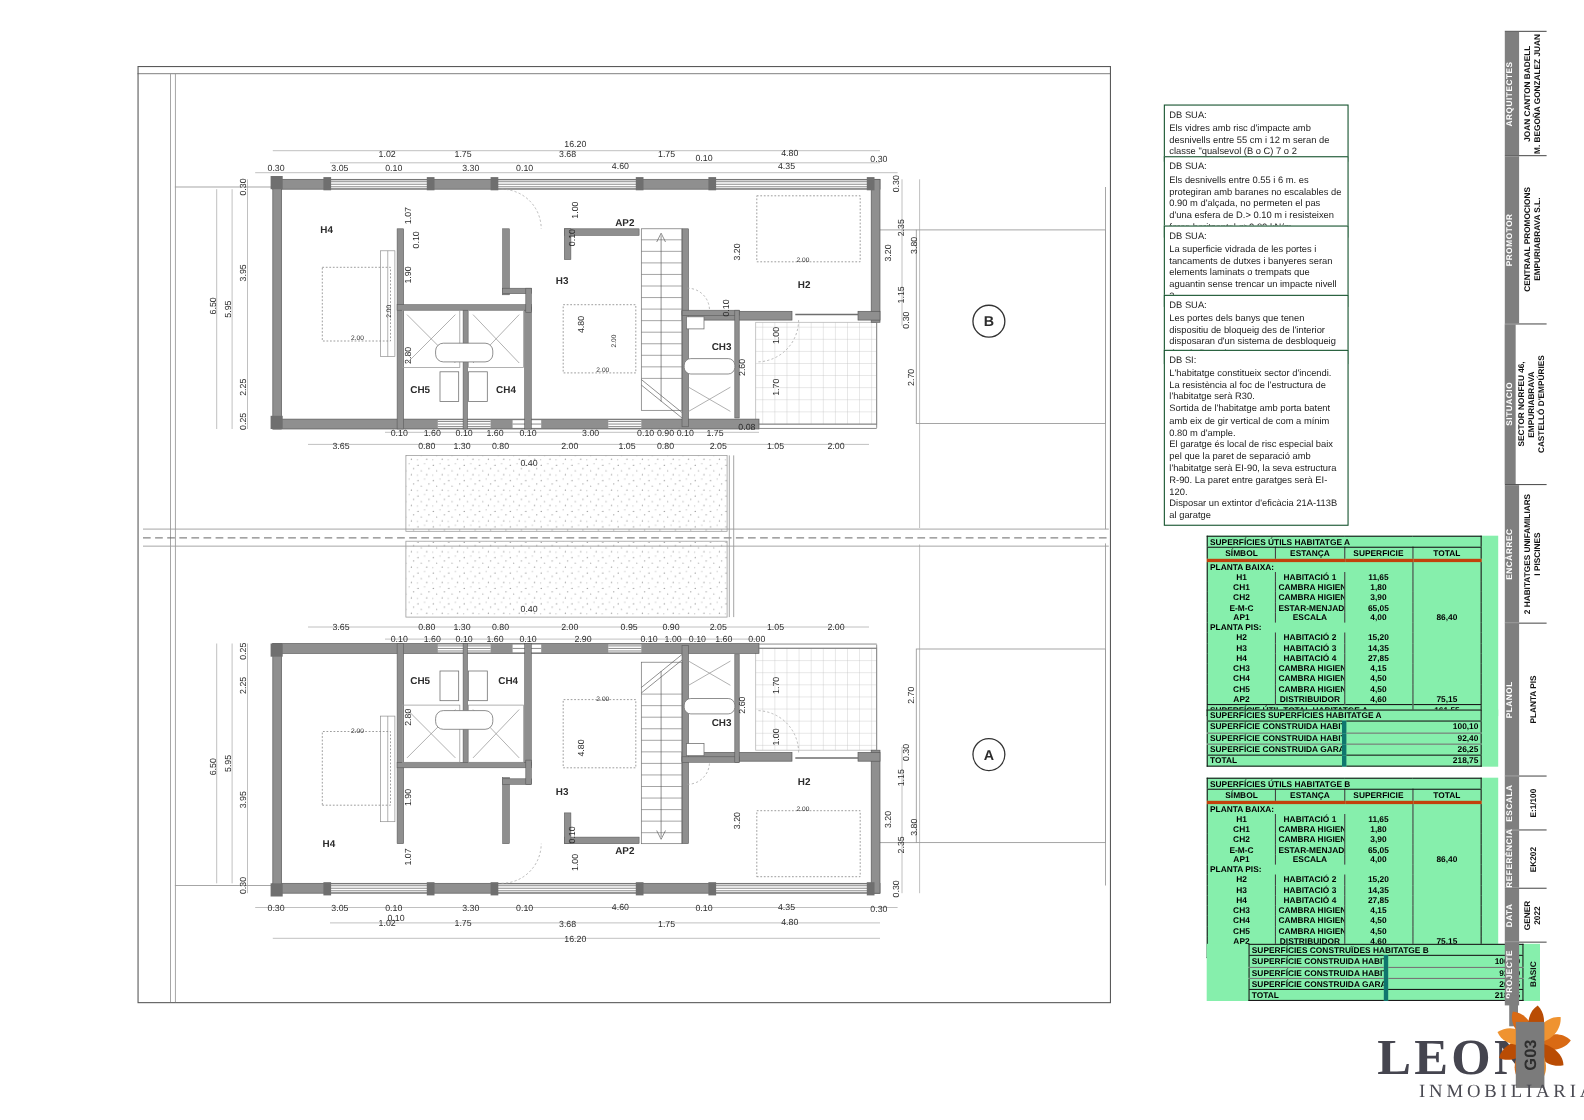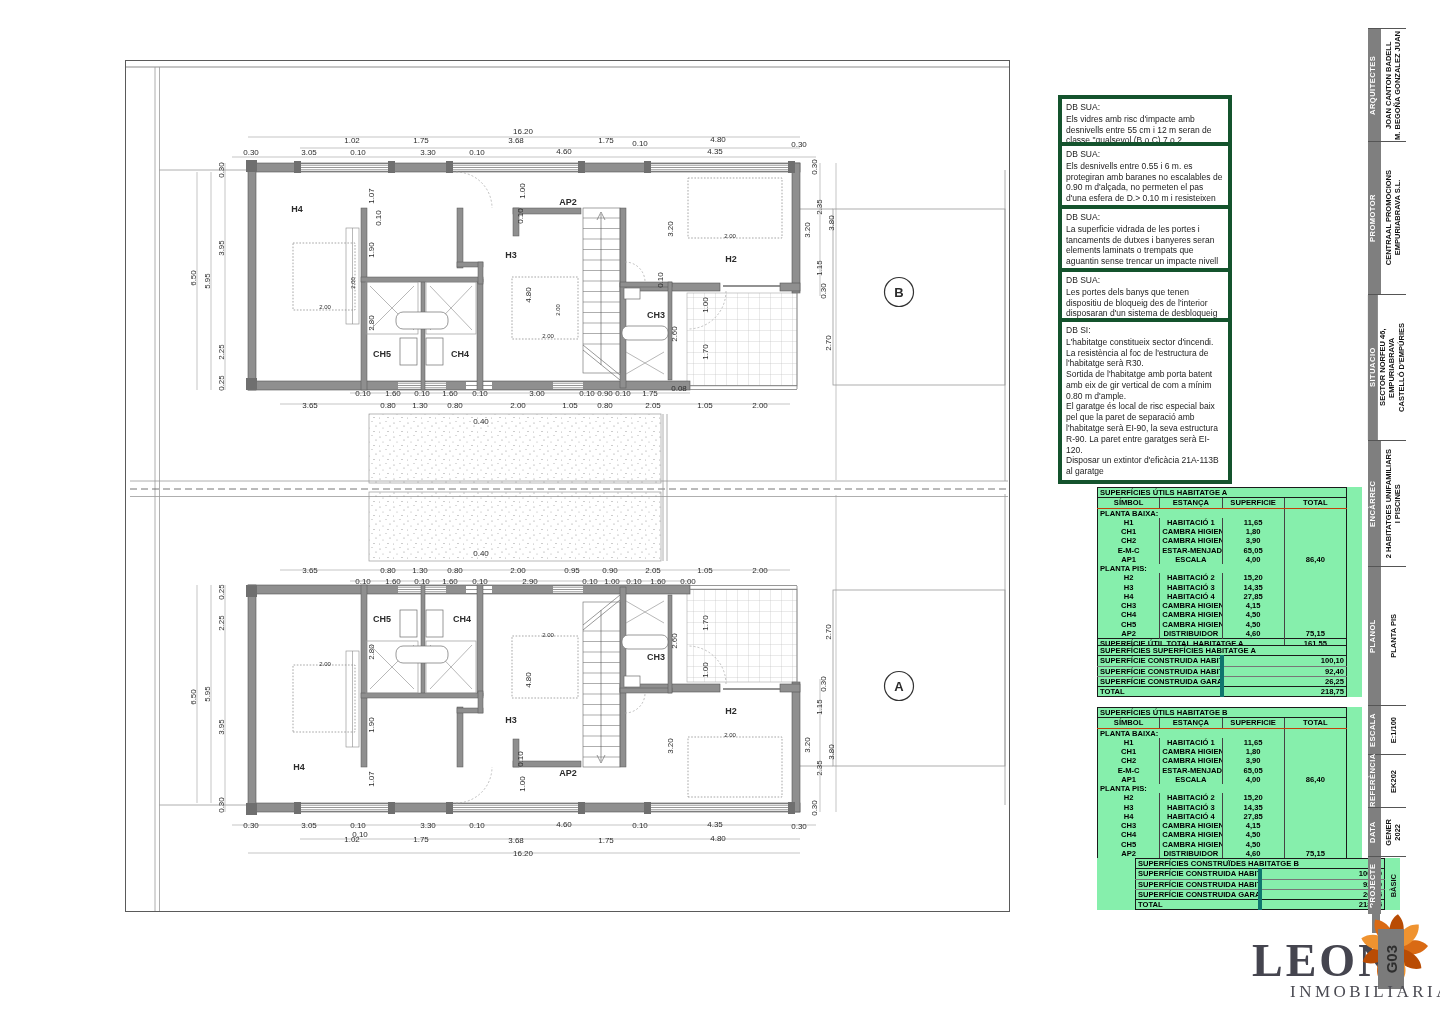--- a/index.html
+++ b/index.html
@@ -1,30 +1,30 @@
 <!DOCTYPE html>
 <html><head>
 <meta charset="utf-8">
 <style>
   html,body{margin:0;padding:0;background:#fff;}
   #sheet{position:relative;width:1440px;height:1018px;background:#fff;overflow:hidden;
          font-family:"Liberation Sans",sans-serif;color:#222;}
   svg{font-family:"Liberation Sans",sans-serif;}
   
-  .note{position:absolute;left:1058px;width:158px;border:4px solid #14532d;
+  .note{position:absolute;left:1058px;width:158px;border:1px solid #14532d;
         padding:3px 4px;font-size:8.5px;line-height:1.27;color:#1c1c1c;background:#fff;}
   .note-title{margin-bottom:1px;}
   .note-body{white-space:pre-line;}
   
   .panel{position:absolute;left:1097px;width:265px;background:#86efac;}
   table.t{border-collapse:collapse;width:250px;font-size:7.6px;font-weight:700;color:#000;table-layout:fixed;}
   table.t td{padding:0 2px;line-height:1.22;white-space:nowrap;overflow:hidden;}
   .t-outer{border:1.5px solid #1a1a1a;}
   .tt{border-bottom:1px solid #1a1a1a;text-align:left;}
-  .th{border-bottom:1px solid #c2410c;text-align:center;}
+  .th{border-bottom:3px solid #c2410c;text-align:center;}
   .cl{border-left:1px solid #444;}
   .sym{text-align:center;width:44px;}
   .est{text-align:center;width:96px;}
   .sup{text-align:center;width:66px;}
   .tot{text-align:center;width:36px;}
   .sec{text-align:left;}
   .ftr td{border-top:1.5px solid #1a1a1a;}
   .b-row td{border-top:0.8px solid #777;}
   .b-val{width:40px;text-align:right;border-left:4px solid #0f766e;}
   .b-tot td{border-top:1.4px solid #1a1a1a;}

